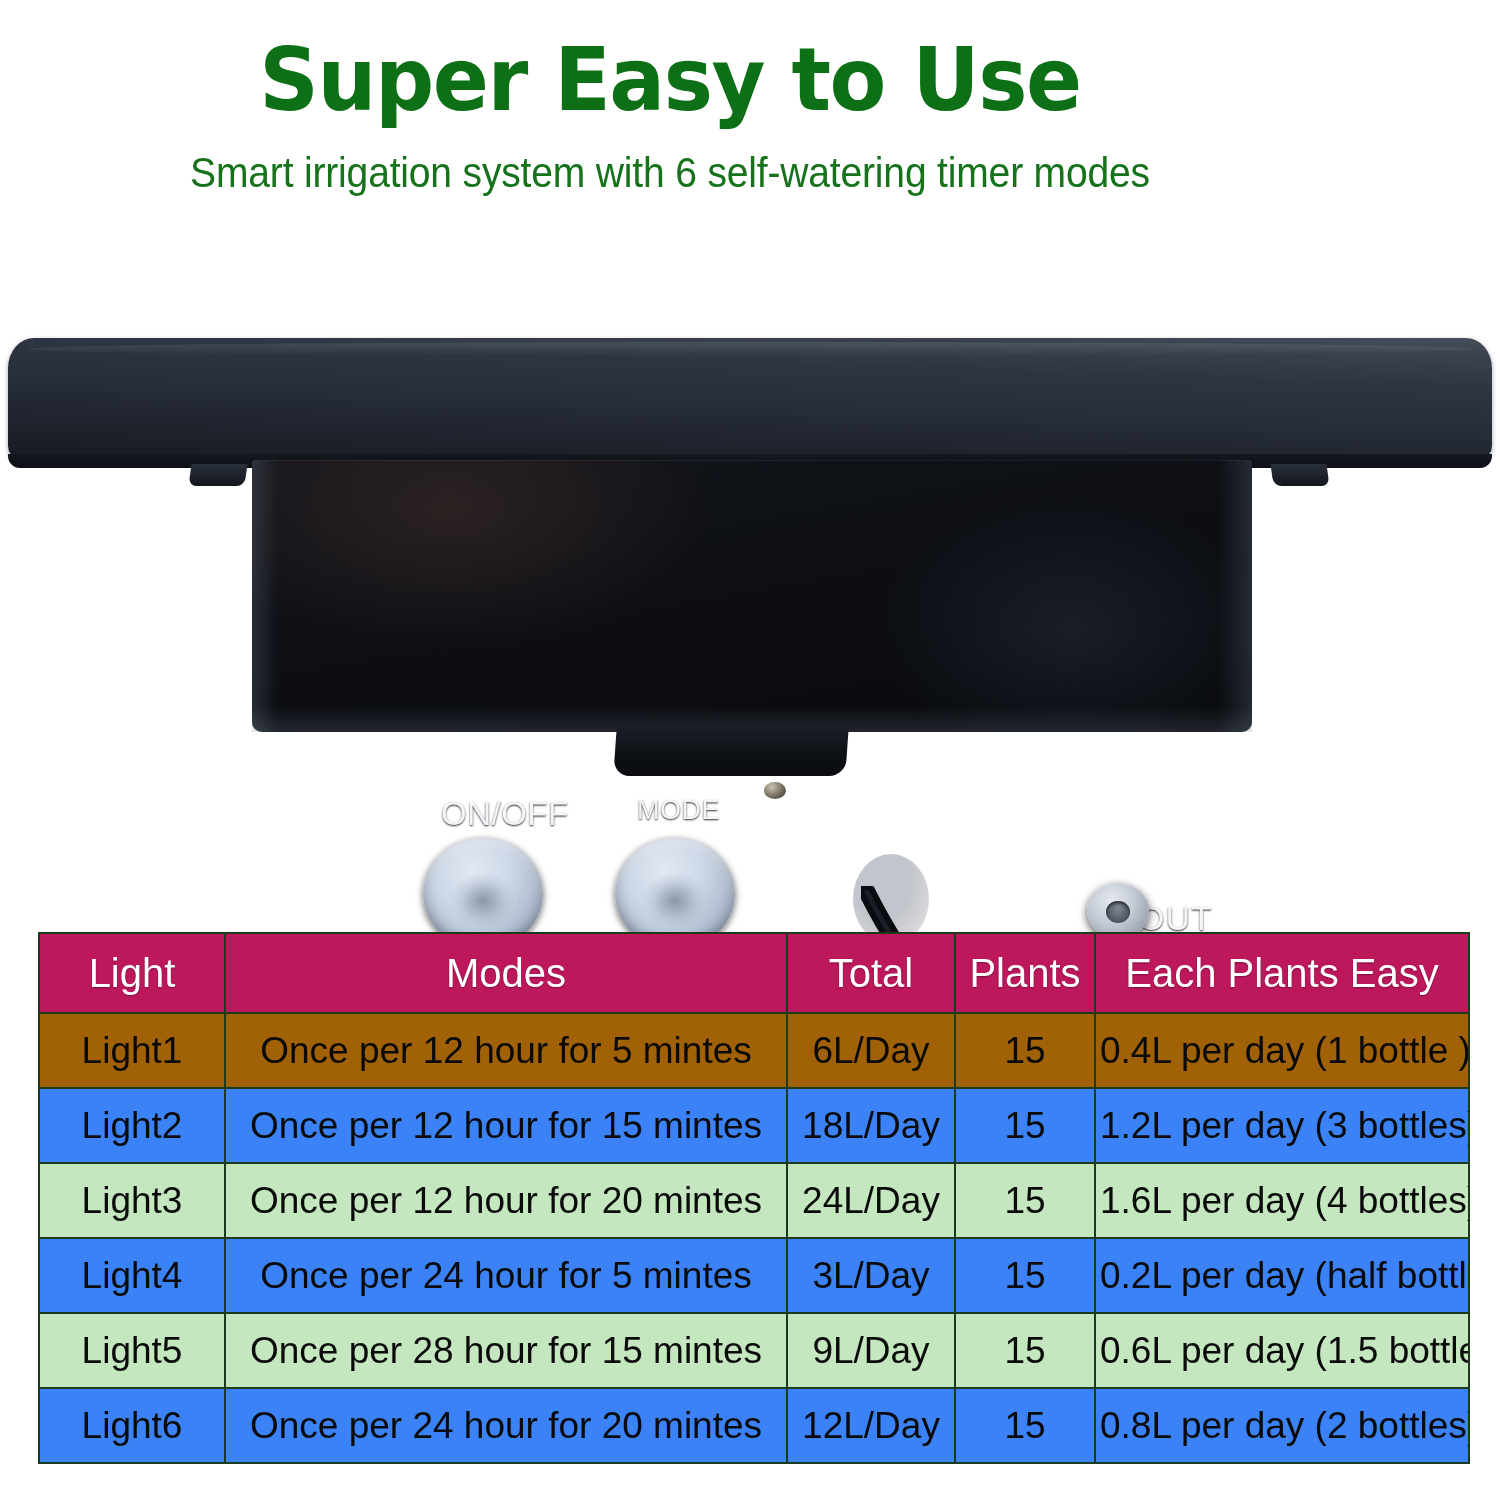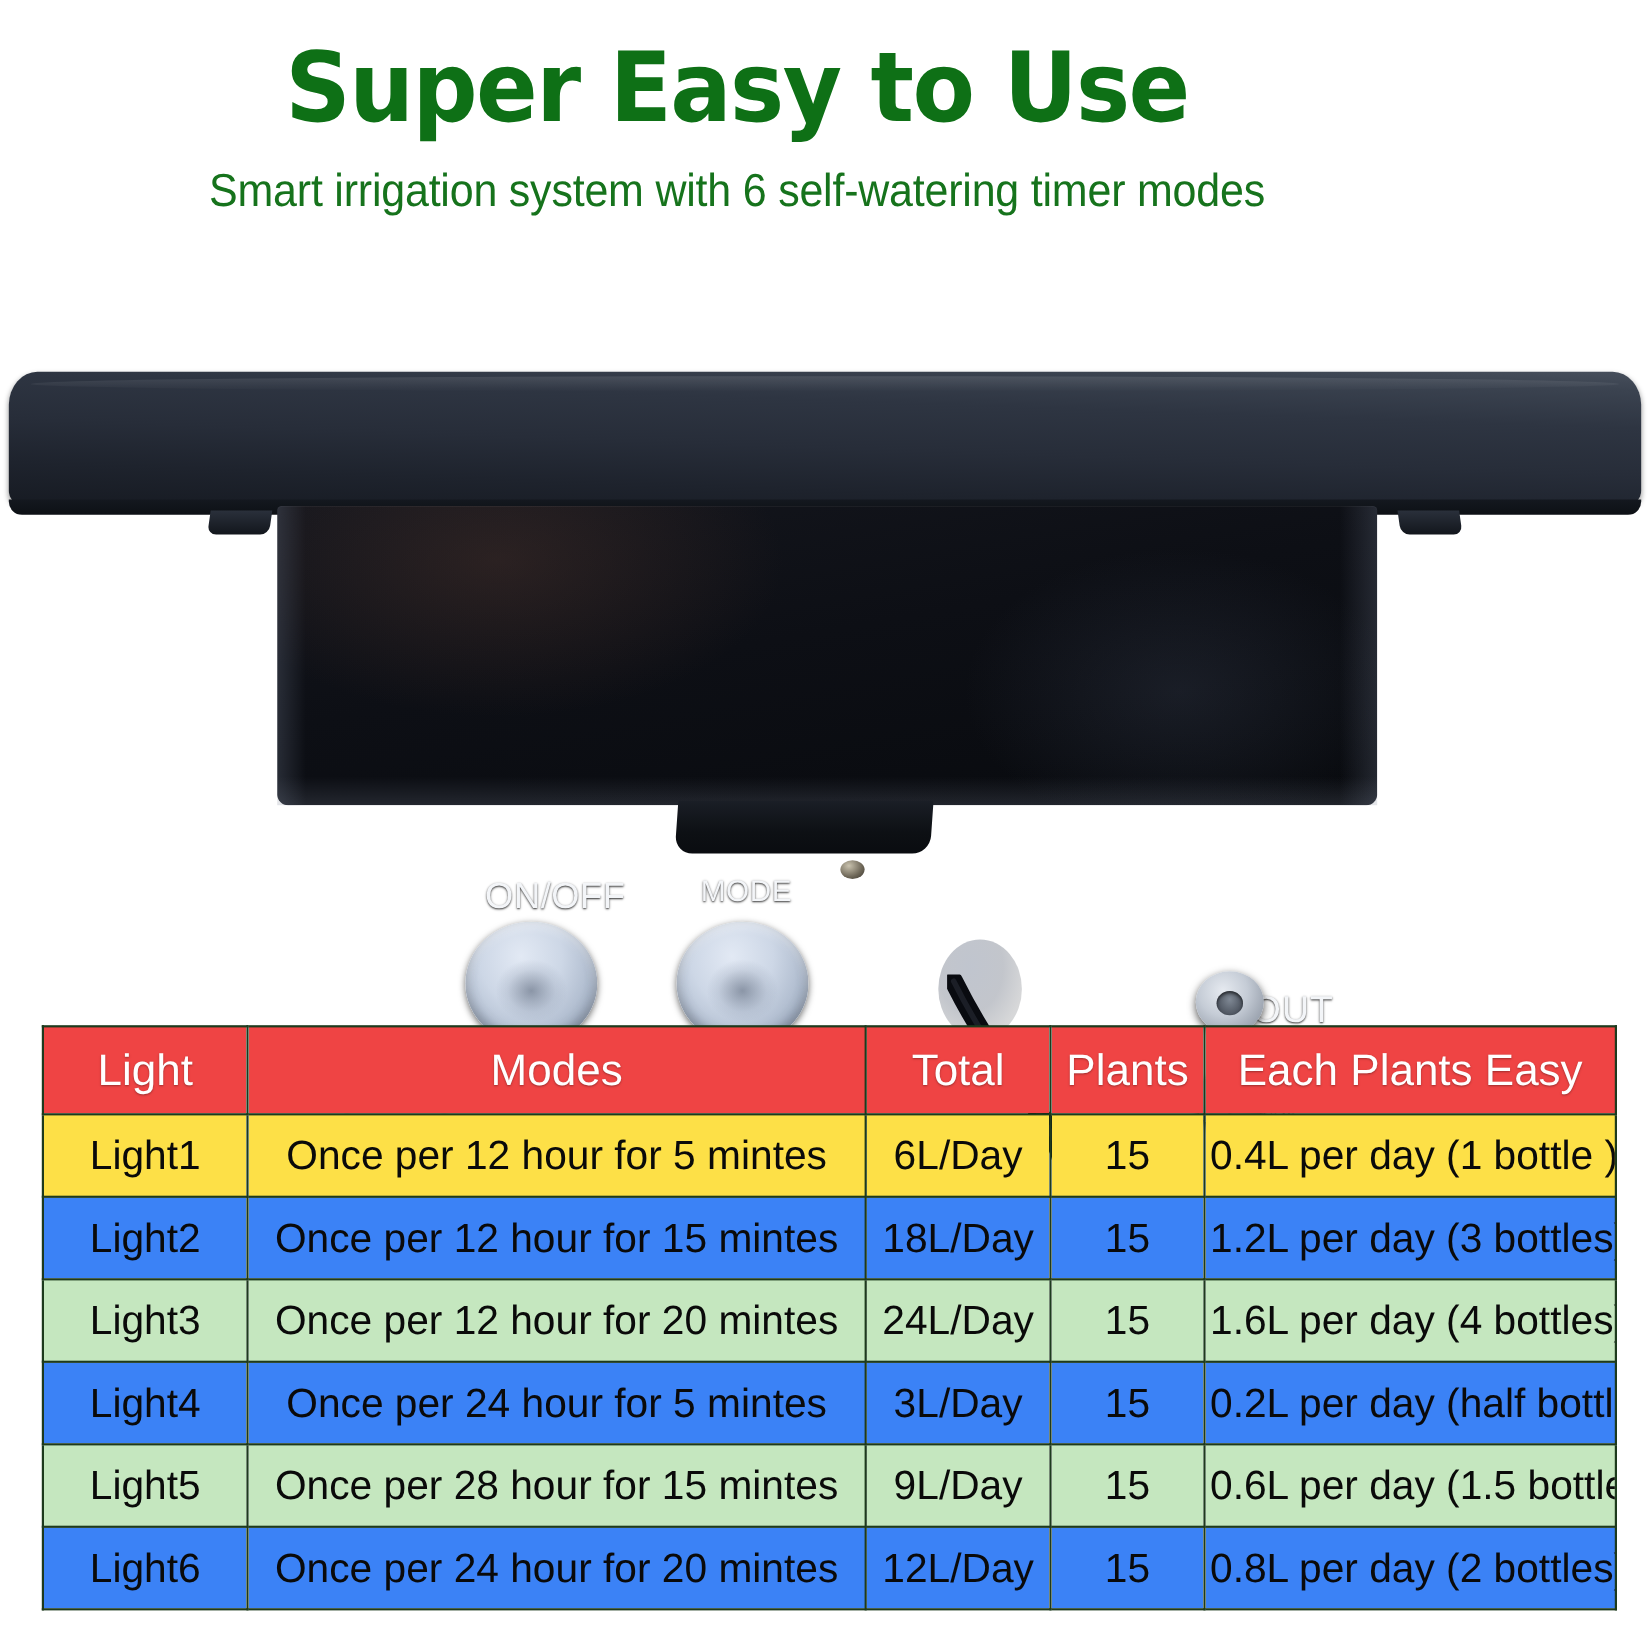--- a/index.html
+++ b/index.html
@@ -288,35 +288,35 @@
   table.modes-table td {
     border: 2px solid #1d3a1d;
     text-align: center;
     vertical-align: middle;
     height: 73px;
     padding: 0 4px;
     white-space: nowrap;
     overflow: hidden;
   }
   table.modes-table thead th {
-    background: #ef4444;
+    background: #be185d;
     color: #ffffff;
     font-size: 40px;
     font-weight: 400;
     height: 78px;
     text-shadow: 0 1px 2px rgba(0,0,0,0.35);
   }
   table.modes-table tbody td {
     color: #0a0a0a;
     font-size: 37px;
     font-weight: 400;
   }
   tr.row-green  td { background: #c5e7bf; }
   tr.row-cream  td { background: #3b82f6; }
-  tr.row-green-1 td { background: #fde047; }
+  tr.row-green-1 td { background: #a16207; }
 
   
   col.c-light  { width: 186px; }
   col.c-modes  { width: 562px; }
   col.c-total  { width: 168px; }
   col.c-plants { width: 140px; }
   col.c-needs  { width: 374px; }
 </style>
 </head>
 <body>

